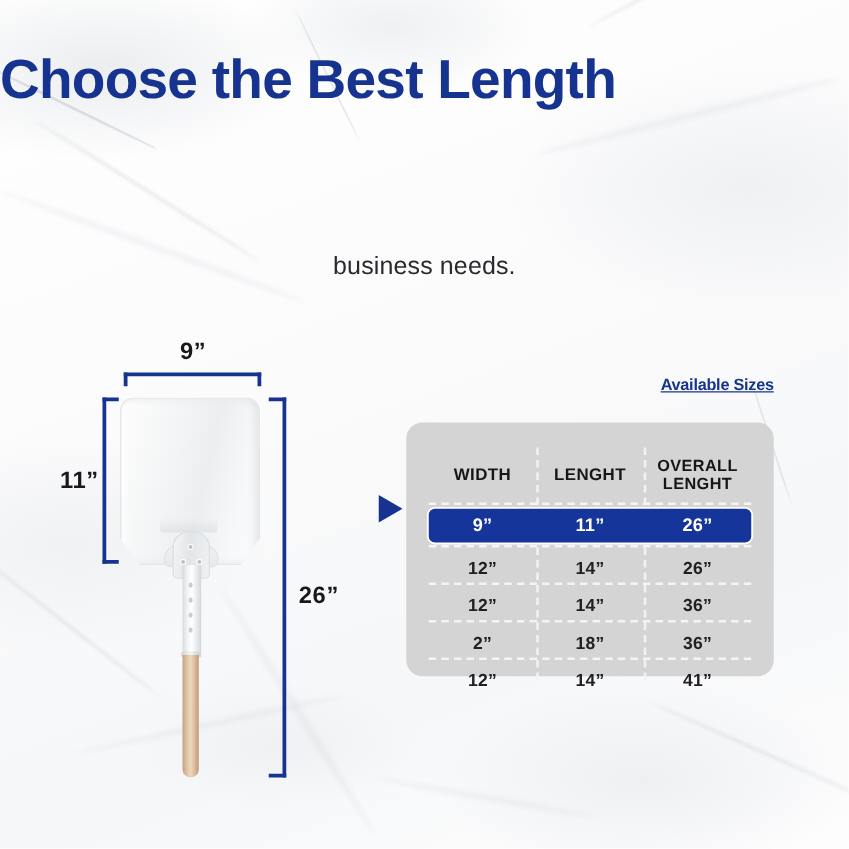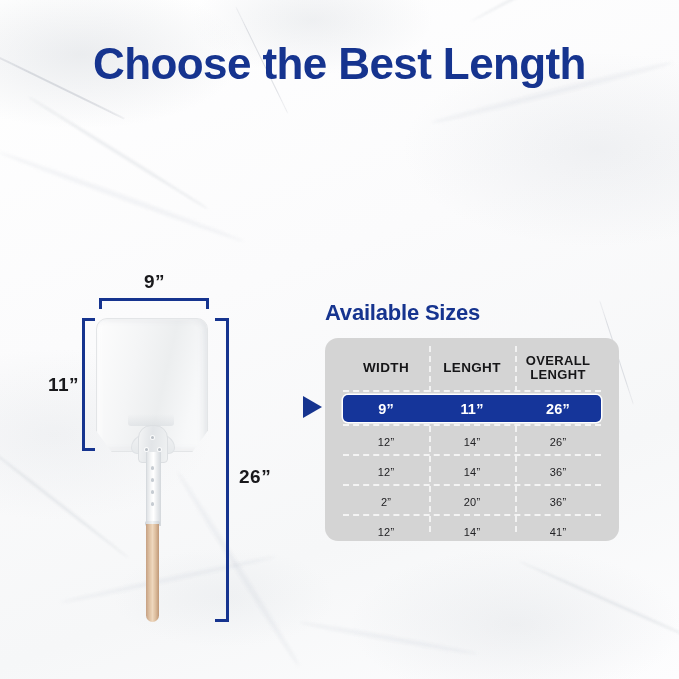--- a/index.html
+++ b/index.html
@@ -20,21 +20,21 @@
       radial-gradient(ellipse 260px 120px at 76% 92%, rgba(190,196,203,.20), rgba(255,255,255,0) 64%),
       radial-gradient(ellipse 180px 80px at 33% 88%, rgba(198,204,211,.16), rgba(255,255,255,0) 62%),
       linear-gradient(160deg,#ffffff 0%,#fbfbfc 40%,#f6f7f8 72%,#fdfdfe 100%);
   }
   .vein{position:absolute;background:rgba(160,168,178,.34);transform-origin:0 0;border-radius:50%;filter:blur(.4px);}
   .vein.soft{background:rgba(172,180,190,.22);filter:blur(1.1px);}
   .vein.faint{background:rgba(180,188,198,.15);filter:blur(1.6px);}
 
   
   .headline{
-    position:absolute;left:0;right:0;top:38px;text-align:center;
+    position:absolute;left:0;right:0;top:38px;
     color:#16348f;font-weight:700;font-size:44px;line-height:52px;
     letter-spacing:-.6px;
   }
   .headline .l2{display:block;}
   .subhead{
     position:absolute;left:0;right:0;top:168px;text-align:center;
     color:#2a2a2e;font-size:20px;line-height:30px;font-weight:400;letter-spacing:.1px;
   }
 
   
@@ -76,46 +76,46 @@
   }
   .wood-collar{position:absolute;left:145px;top:521px;width:15px;height:5px;
     background:linear-gradient(90deg,#cfd3d7,#f2f4f5 50%,#cbd0d4);border-radius:2px;}
 
   
   .dimline{position:absolute;background:#16348f;}
   .dimlabel{position:absolute;color:#19191c;font-weight:700;font-size:19px;letter-spacing:.5px;}
 
   
   .sizes-title{
-    position:absolute;left:325px;width:294px;top:300px;text-align:left;
-    color:#16348f;font-weight:700;font-size:22px;letter-spacing:-.2px;
+    position:absolute;left:325px;width:294px;top:300px;text-align:right;
+    color:#16348f;font-weight:700;font-size:13px;letter-spacing:-.2px;text-decoration:underline;
   }
   .card{
     position:absolute;left:325px;top:338px;width:294px;height:203px;
     background:#d4d4d4;border-radius:13px;
   }
-  .tbl{position:absolute;left:0;top:0;width:100%;height:100%;padding-left:32px;}
+  .tbl{position:absolute;left:0;top:12px;width:100%;height:100%;padding-left:32px;}
   .thead{
     position:absolute;left:18px;top:11px;width:258px;height:38px;
     display:flex;align-items:center;
   }
   .th{
     flex:1;text-align:center;color:#161618;font-weight:700;
     font-size:13.5px;letter-spacing:.35px;line-height:14px;
   }
   .th.two{font-size:13px;line-height:14px;}
   .vsep{position:absolute;top:8px;width:0;height:186px;
     border-left:2px dashed #f2f2f2;}
   .hsep{position:absolute;left:18px;width:258px;height:0;
     border-top:2px dashed #f4f4f4;}
   .row{
     position:absolute;left:18px;width:258px;height:26px;
     display:flex;align-items:center;
   }
-  .cell{flex:1;text-align:center;color:#212124;font-size:11px;font-weight:400;letter-spacing:.2px;}
+  .cell{flex:1;text-align:center;color:#212124;font-size:14px;font-weight:700;letter-spacing:.2px;}
   .row.hl{
     background:#15359a;border-radius:5px;height:27px;
     box-shadow:0 0 0 1.5px #ffffff;
   }
   .row.hl .cell{color:#ffffff;font-weight:700;font-size:14.5px;}
   .pointer{
     position:absolute;left:303px;top:396px;width:0;height:0;
     border-top:11px solid transparent;border-bottom:11px solid transparent;
     border-left:19px solid #16348f;
   }
@@ -138,20 +138,21 @@
   <div class="vein faint" style="left:60px;top:600px;width:220px;height:5px;transform:rotate(-12deg);"></div>
   <div class="vein" style="left:600px;top:300px;width:110px;height:1.4px;transform:rotate(72deg);"></div>
   <div class="vein faint" style="left:300px;top:620px;width:180px;height:5px;transform:rotate(10deg);"></div>
 
   <div class="headline">
     <span>Choose the Best Length</span>
   </div>
 
   <div class="subhead">
     <br>
+    <span>business needs.</span>
   </div>
 
   <div class="peel">
     <div class="blade"></div>
     <div class="blade-seam"></div>
     <div class="socket-wing"></div>
     <div class="socket"></div>
     <div class="rivet" style="left:151px;top:436px;"></div>
     <div class="rivet" style="left:145px;top:448px;"></div>
     <div class="rivet" style="left:158px;top:448px;"></div>
@@ -217,21 +218,21 @@
       </div>
 
       <div class="row" style="top:121px;">
         <div class="cell">12”</div>
         <div class="cell">14”</div>
         <div class="cell">36”</div>
       </div>
 
       <div class="row" style="top:151px;">
         <div class="cell">2”</div>
-        <div class="cell">20”</div>
+        <div class="cell">18”</div>
         <div class="cell">36”</div>
       </div>
 
       <div class="row" style="top:181px;">
         <div class="cell">12”</div>
         <div class="cell">14”</div>
         <div class="cell">41”</div>
       </div>
 
     </div>

